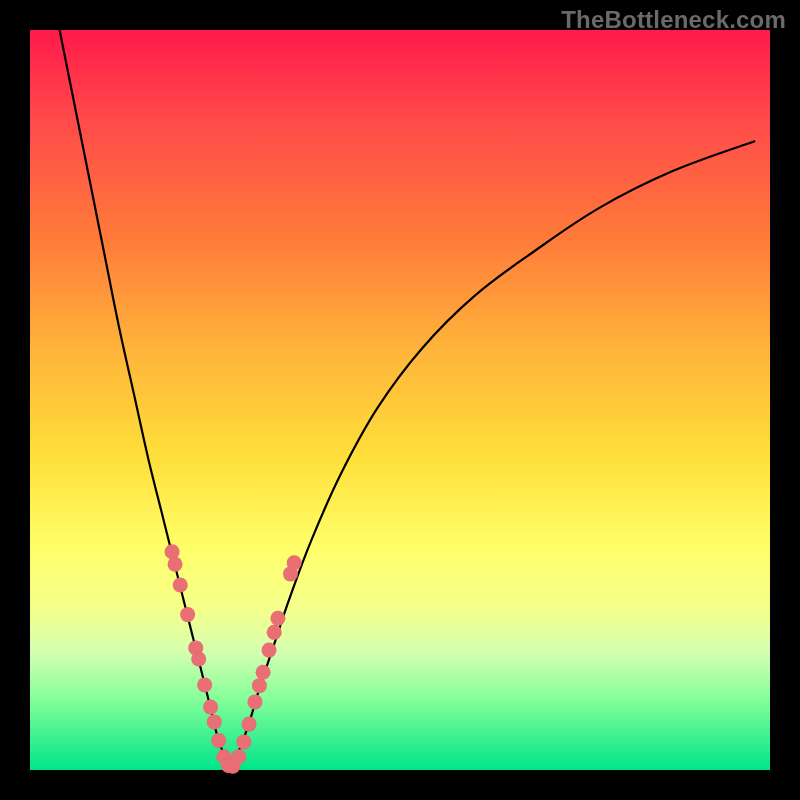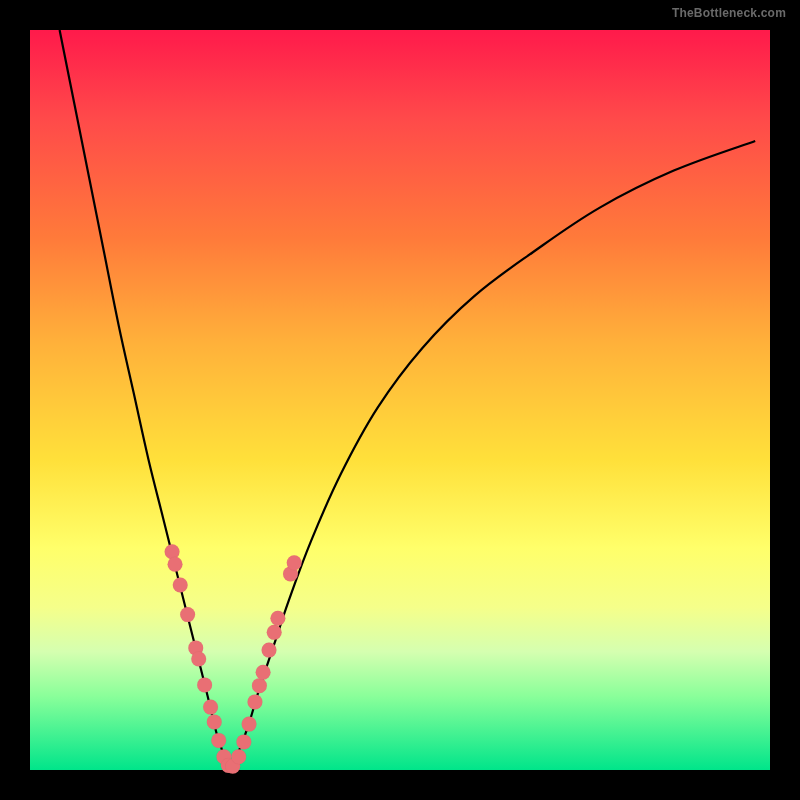--- a/index.html
+++ b/index.html
@@ -26,21 +26,21 @@
       #f5ff8a 78%,
       #d5ffb0 84%,
       #8aff9a 90%,
       #00e58a 100%);
   }
   .watermark {
     position: absolute;
     top: 6px;
     right: 14px;
     font-family: Arial, Helvetica, sans-serif;
-    font-size: 12px;
+    font-size: 24px;
     font-weight: 600;
     color: #6a6a6a;
     letter-spacing: 0.2px;
     user-select: none;
   }
   svg.curve {
     position: absolute;
     left: 0; top: 0;
     width: 740px; height: 740px;
     overflow: visible;

